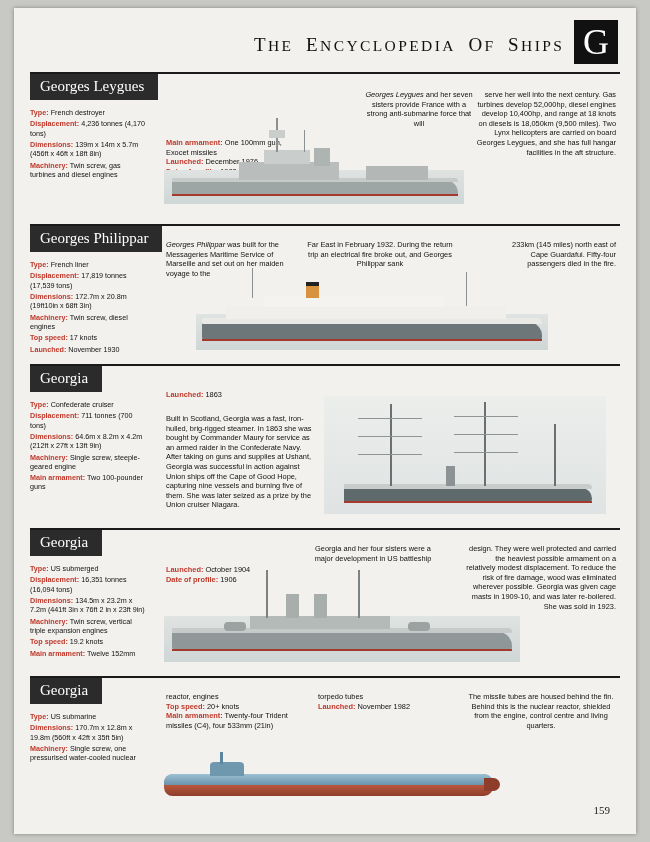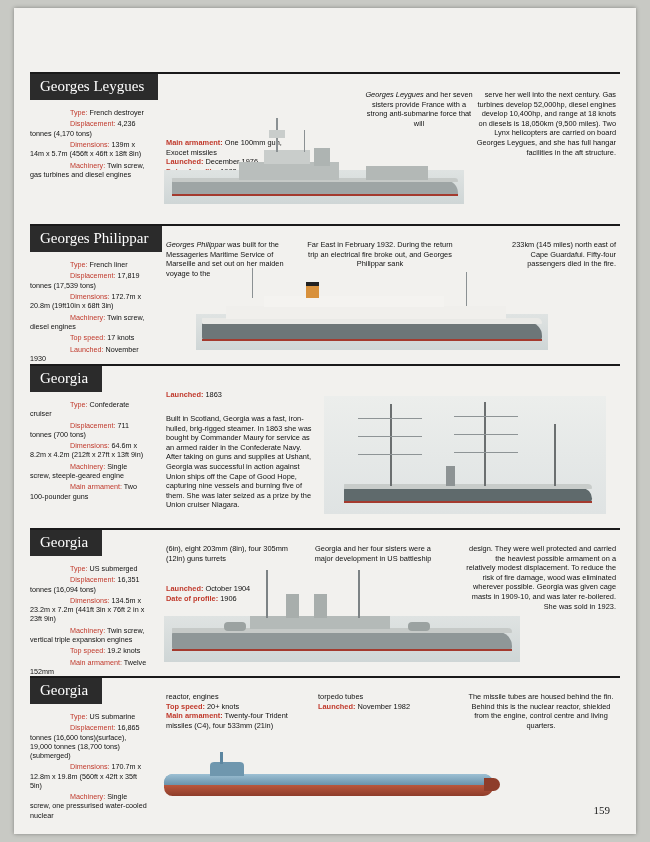--- a/index.html
+++ b/index.html
@@ -50,21 +50,21 @@
     white-space:nowrap;
   }
   .specs{
     position:absolute;left:16px;
     width:118px;
     font-size:7.2px;
     line-height:9.2px;
     color:#111;
   }
   .specs div{margin-bottom:2.2px;}
-  .specs b{color:#c0392b;font-weight:normal;margin-left:40px;}
+  .specs b{color:#c0392b;font-weight:bold;}
   .note{
     position:absolute;
     font-size:7.4px;
     line-height:9.6px;
     color:#111;
   }
   .note b{color:#c0392b;font-weight:bold;}
   .c-left{text-align:left;}
   .c-center{text-align:center;}
   .c-right{text-align:right;}
@@ -81,20 +81,24 @@
     position:absolute;right:26px;bottom:18px;
     font-family:"Liberation Serif", serif;
     font-size:11px;color:#222;margin-top:29px;
   }
 </style>
 </head>
 <body>
 
 <div class="page">
 
+  <div class="header">
+    <div class="header-title"><span class="cap">T</span>HE&nbsp;&nbsp;<span class="cap">E</span>NCYCLOPEDIA&nbsp;&nbsp;<span class="cap">O</span>F&nbsp;&nbsp;<span class="cap">S</span>HIPS</div>
+    <div class="dropcap">G</div>
+  </div>
 
   <div class="rule" style="top:64px;"></div>
   <div class="entry" style="top:66px;">
     <div class="name-tag">Georges Leygues</div>
     <div class="specs" style="top:34px;">
       <div><b>Type:</b><span> French destroyer</span></div>
       <div><b>Displacement:</b><span> 4,236 tonnes (4,170 tons)</span></div>
       <div><b>Dimensions:</b><span> 139m x 14m x 5.7m (456ft x 46ft x 18ft 8in)</span></div>
       <div><b>Machinery:</b><span> Twin screw, gas turbines and diesel engines</span></div>
     </div>
@@ -196,21 +200,20 @@
     <div class="specs" style="top:34px;">
       <div><b>Type:</b><span> US submerged</span></div>
       <div><b>Displacement:</b><span> 16,351 tonnes (16,094 tons)</span></div>
       <div><b>Dimensions:</b><span> 134.5m x 23.2m x 7.2m (441ft 3in x 76ft 2 in x 23ft 9in)</span></div>
       <div><b>Machinery:</b><span> Twin screw, vertical triple expansion engines</span></div>
       <div><b>Top speed:</b><span> 19.2 knots</span></div>
       <div><b>Main armament:</b><span> Twelve 152mm</span></div>
     </div>
 
     <div class="note c-left" style="left:152px;top:14px;width:126px;">
-      <div>(6in), eight 203mm (8in), four 305mm (12in) guns turrets</div>
       <div style="margin-top:21px;"><b>Launched:</b><span> October 1904</span></div>
       <div><b>Date of profile:</b><span> 1906</span></div>
     </div>
     <div class="note c-center" style="left:300px;top:14px;width:118px;">Georgia and her four sisters were a major development in US battleship</div>
     <div class="note c-right" style="left:452px;top:14px;width:150px;">design. They were well protected and carried the heaviest possible armament on a relatively modest displacement. To reduce the risk of fire damage, wood was eliminated wherever possible. Georgia was given cage masts in 1909-10, and was later re-boilered. She was sold in 1923.</div>
 
     <div>
       <div class="sea" style="left:150px;top:86px;width:356px;height:46px;"></div>
       <div class="hull" style="left:158px;top:102px;width:340px;height:18px;background:#8f9798;"></div>
       <div class="hull" style="left:158px;top:98px;width:340px;height:5px;background:#c6cac8;"></div>
@@ -223,21 +226,20 @@
       <div class="sup" style="left:394px;top:92px;width:22px;height:9px;background:#9ba2a1;border-radius:4px;"></div>
       <div class="redline" style="left:158px;top:119px;width:340px;"></div>
     </div>
   </div>
 
   <div class="rule" style="top:668px;"></div>
   <div class="entry" style="top:670px;">
     <div class="name-tag">Georgia</div>
     <div class="specs" style="top:34px;">
       <div><b>Type:</b><span> US submarine</span></div>
-      <div><b>Displacement:</b><span> 16,865 tonnes (16,600 tons)(surface), 19,000 tonnes (18,700 tons) (submerged)</span></div>
       <div><b>Dimensions:</b><span> 170.7m x 12.8m x 19.8m (560ft x 42ft x 35ft 5in)</span></div>
       <div><b>Machinery:</b><span> Single screw, one pressurised water-cooled nuclear</span></div>
     </div>
 
     <div class="note c-left" style="left:152px;top:14px;width:140px;">
       <div>reactor, engines</div>
       <div><b>Top speed:</b><span> 20+ knots</span></div>
       <div><b>Main armament:</b><span> Twenty-four Trident missiles (C4), four 533mm (21in)</span></div>
     </div>
     <div class="note c-left" style="left:304px;top:14px;width:130px;">

